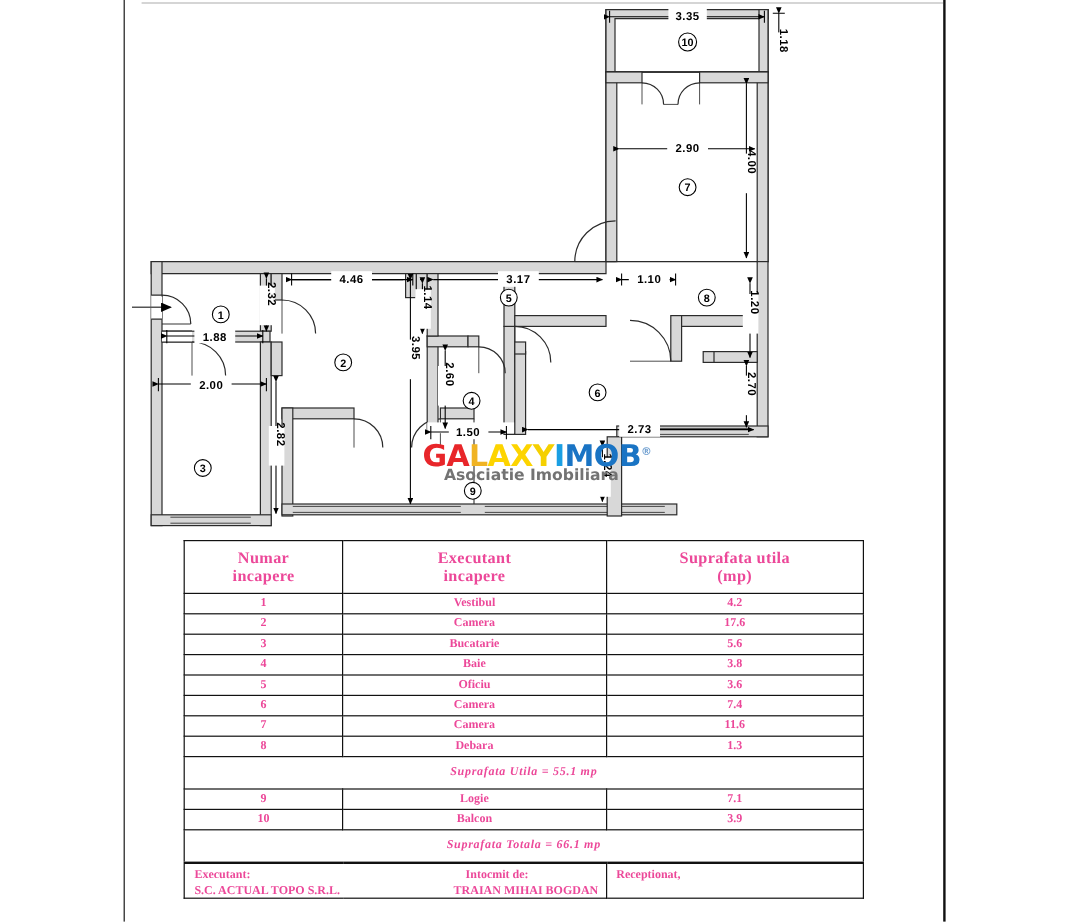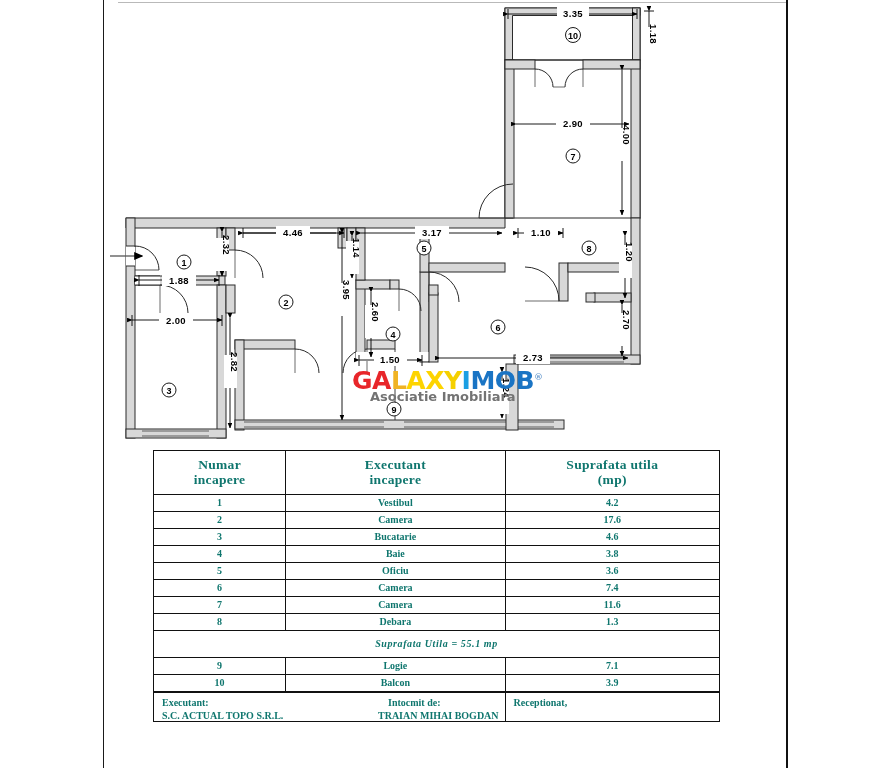--- a/index.html
+++ b/index.html
@@ -106,21 +106,21 @@
     position: absolute;
     left: 153px; top: 450px;
     width: 567px;
     border-collapse: collapse;
     font-family: "Liberation Serif", serif;
   }
   #tbl td, #tbl th {
     border: 1px solid #111;
     padding: 0;
     text-align: center;
-    color: #0f766e;
+    color: #ec4899;
   }
   #tbl .hdr {
     font-weight: bold;
     font-size: 13.5px;
     line-height: 15px;
     padding: 6px 0 7px 0;
     letter-spacing: 0.3px;
   }
   #tbl .c-num  { width: 132px; }
   #tbl .c-name { width: 220px; }
@@ -515,21 +515,21 @@
         <td>4.2</td>
       </tr>
       <tr class="row">
         <td>2</td>
         <td>Camera</td>
         <td>17.6</td>
       </tr>
       <tr class="row">
         <td>3</td>
         <td>Bucatarie</td>
-        <td>4.6</td>
+        <td>5.6</td>
       </tr>
       <tr class="row">
         <td>4</td>
         <td>Baie</td>
         <td>3.8</td>
       </tr>
       <tr class="row">
         <td>5</td>
         <td>Oficiu</td>
         <td>3.6</td>
@@ -558,20 +558,23 @@
         <td>9</td>
         <td>Logie</td>
         <td>7.1</td>
       </tr>
       <tr class="row">
         <td>10</td>
         <td>Balcon</td>
         <td>3.9</td>
       </tr>
 
+      <tr class="total">
+        <td colspan="3">Suprafata  Totala  =  66.1  mp</td>
+      </tr>
 
       <tr class="sign-row">
         <td colspan="2">
           <div class="sign-cell">
             <span id="sx-exec">
               <span class="sign-l1">Executant:</span>
               <span class="sign-l2">S.C. ACTUAL TOPO S.R.L.</span>
             </span>
             <span id="sx-int" style="position:absolute; left:190px; top:0;">
               <span class="sign-l1">Intocmit de:</span>

